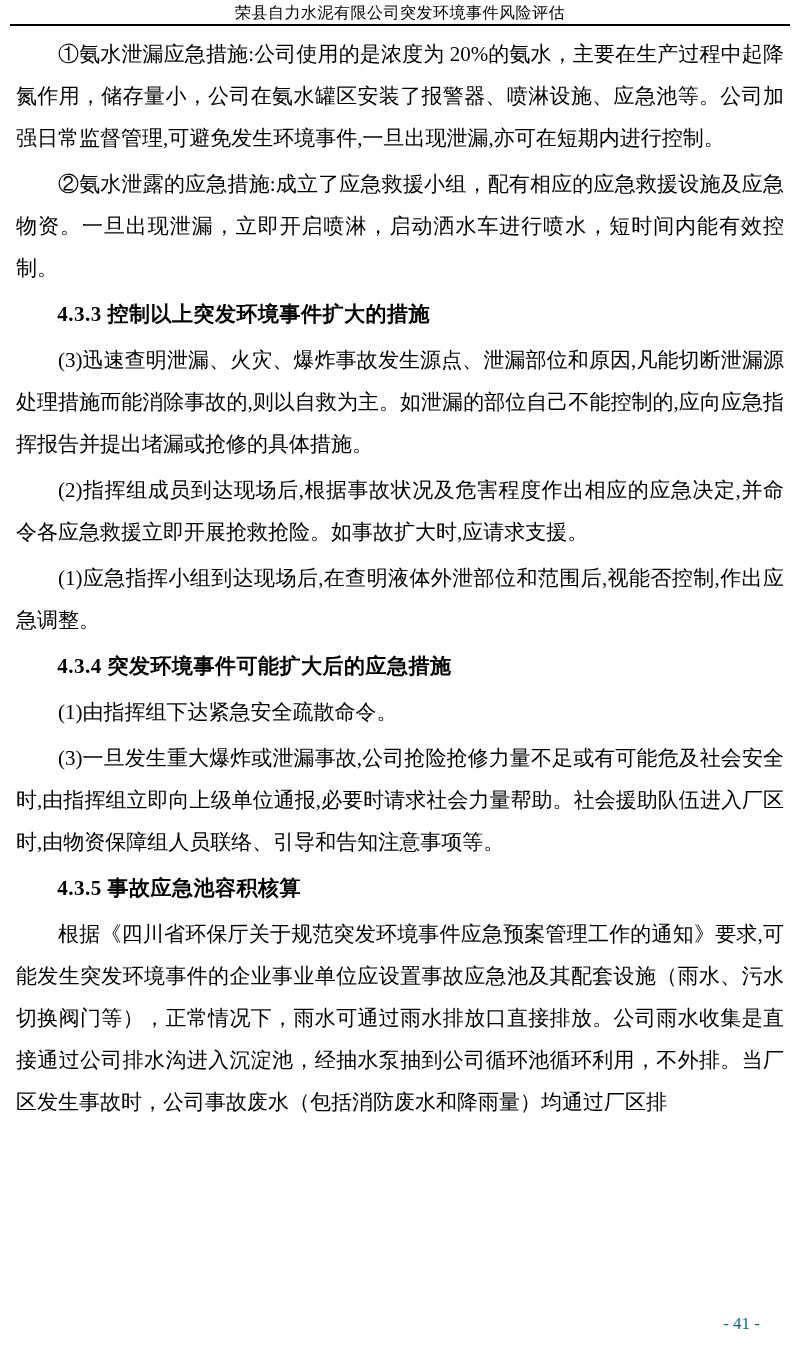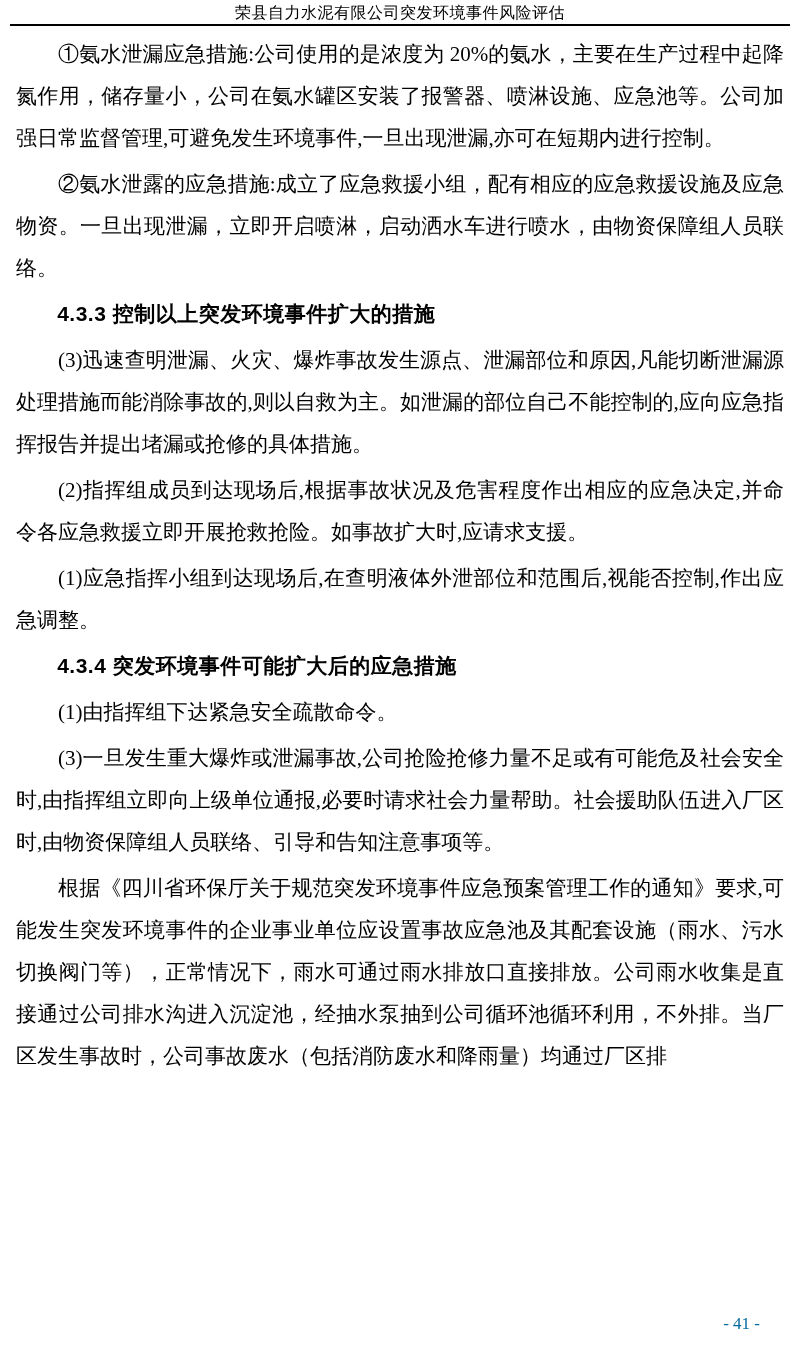--- a/index.html
+++ b/index.html
@@ -48,21 +48,21 @@
   .para {
     margin: 4px;
     text-indent: 2em;
   }
   .heading {
     margin: 0;
     font-size: 21px;
     line-height: 42px;
     font-weight: bold;
     text-indent: 2.15em;
-    font-family: Liberation Sans, sans-serif;
+    font-family: Liberation Serif, serif;
     letter-spacing: 0.5px;
   }
   .page-number {
     position: absolute;
     bottom: 20px;
     right: 40px;
     font-size: 17px;
     line-height: 20px;
     color: #0369a1;
     font-family: "Liberation Serif", "DejaVu Serif", serif;
@@ -72,26 +72,27 @@
 <body>
 
 <div class="page">
 
   <div class="header-title">荣县自力水泥有限公司突发环境事件风险评估</div>
 
   <div class="header-rule"></div>
 
   <div class="content">
     <p class="para">①氨水泄漏应急措施:公司使用的是浓度为 20%的氨水，主要在生产过程中起降氮作用，储存量小，公司在氨水罐区安装了报警器、喷淋设施、应急池等。公司加强日常监督管理,可避免发生环境事件,一旦出现泄漏,亦可在短期内进行控制。</p>
-    <p class="para">②氨水泄露的应急措施:成立了应急救援小组，配有相应的应急救援设施及应急物资。一旦出现泄漏，立即开启喷淋，启动洒水车进行喷水，由物资保障组人员联络。</p>
+    <p class="para">②氨水泄露的应急措施:成立了应急救援小组，配有相应的应急救援设施及应急物资。一旦出现泄漏，立即开启喷淋，启动洒水车进行喷水，短时间内能有效控制。</p>
     <h2 class="heading">4.3.3 控制以上突发环境事件扩大的措施</h2>
     <p class="para">(3)迅速查明泄漏、火灾、爆炸事故发生源点、泄漏部位和原因,凡能切断泄漏源处理措施而能消除事故的,则以自救为主。如泄漏的部位自己不能控制的,应向应急指挥报告并提出堵漏或抢修的具体措施。</p>
     <p class="para">(2)指挥组成员到达现场后,根据事故状况及危害程度作出相应的应急决定,并命令各应急救援立即开展抢救抢险。如事故扩大时,应请求支援。</p>
     <p class="para">(1)应急指挥小组到达现场后,在查明液体外泄部位和范围后,视能否控制,作出应急调整。</p>
     <h2 class="heading">4.3.4 突发环境事件可能扩大后的应急措施</h2>
     <p class="para">(1)由指挥组下达紧急安全疏散命令。</p>
     <p class="para">(3)一旦发生重大爆炸或泄漏事故,公司抢险抢修力量不足或有可能危及社会安全时,由指挥组立即向上级单位通报,必要时请求社会力量帮助。社会援助队伍进入厂区时,由物资保障组人员联络、引导和告知注意事项等。</p>
+    <h2 class="heading">4.3.5 事故应急池容积核算</h2>
     <p class="para">根据《四川省环保厅关于规范突发环境事件应急预案管理工作的通知》要求,可能发生突发环境事件的企业事业单位应设置事故应急池及其配套设施（雨水、污水切换阀门等），正常情况下，雨水可通过雨水排放口直接排放。公司雨水收集是直接通过公司排水沟进入沉淀池，经抽水泵抽到公司循环池循环利用，不外排。当厂区发生事故时，公司事故废水（包括消防废水和降雨量）均通过厂区排</p>
   </div>
 
   <div class="page-number">- 41 -</div>
 
 </div>
 
 </body></html>

